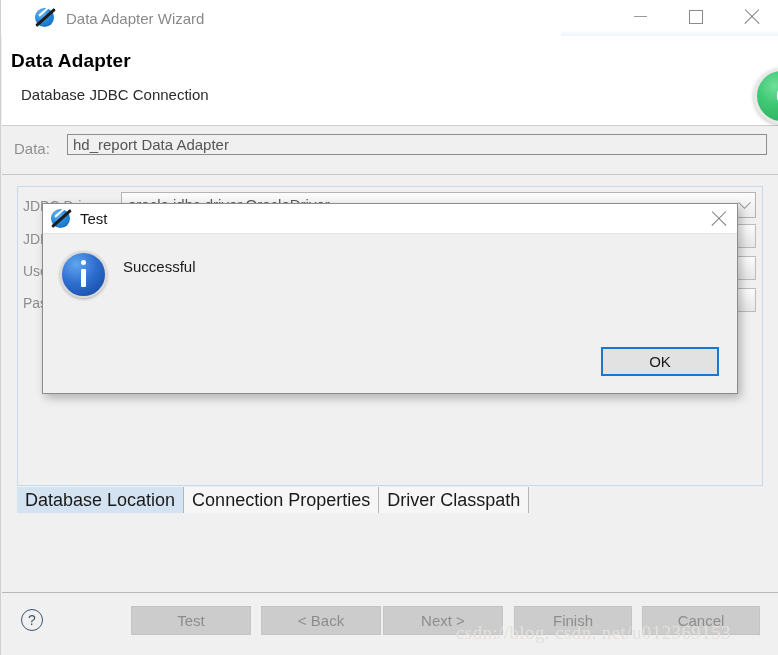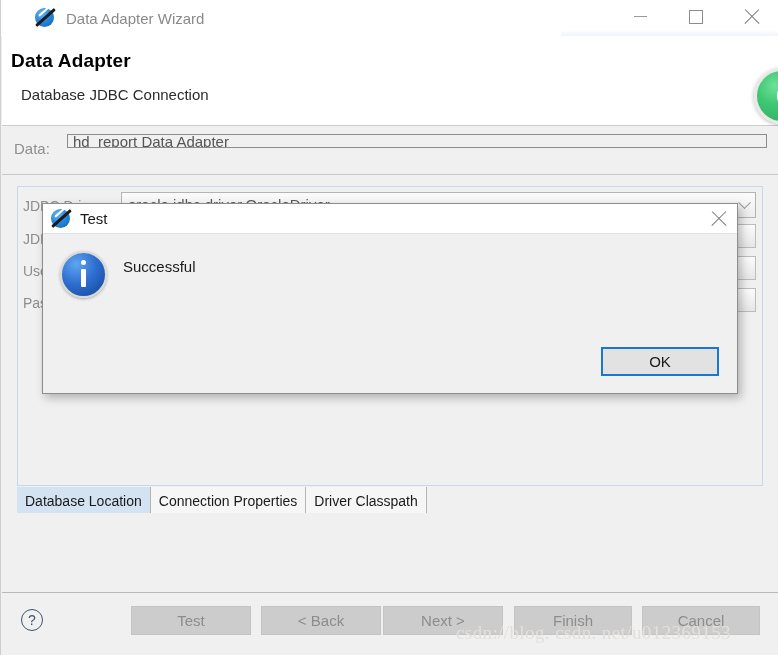--- a/index.html
+++ b/index.html
@@ -174,21 +174,21 @@
   }
   #name-label {
     position: absolute;
     left: 12px; top: 14px;
     font-size: 15px;
     color: #8f8f8f;
   }
   #name-input {
     position: absolute;
     left: 65px; top: 8px;
-    width: 700px; height: 14px;
+    width: 700px; height: 21px;
     background: #f0f0f0;
     border: 1px solid #8d8d8d;
     box-sizing: border-box;
     font-family: "Liberation Sans", sans-serif;
     font-size: 15px;
     color: #555555;
     padding: 0 5px;
     outline: none;
   }
 
@@ -254,21 +254,21 @@
 
   
   #tabs {
     position: absolute;
     left: 16px; top: 487px;
     height: 26px;
     display: flex;
     align-items: stretch;
   }
   .tab {
-    font-size: 14px;
+    font-size: 18px;
     color: #1a1a1a;
     padding: 3px 8px 2px 8px;
     box-sizing: border-box;
     background: #f6f6f6;
     border-right: 1px solid #b5b5b5;
     white-space: nowrap;
     display: flex;
     align-items: center;
   }
   .tab.active {

